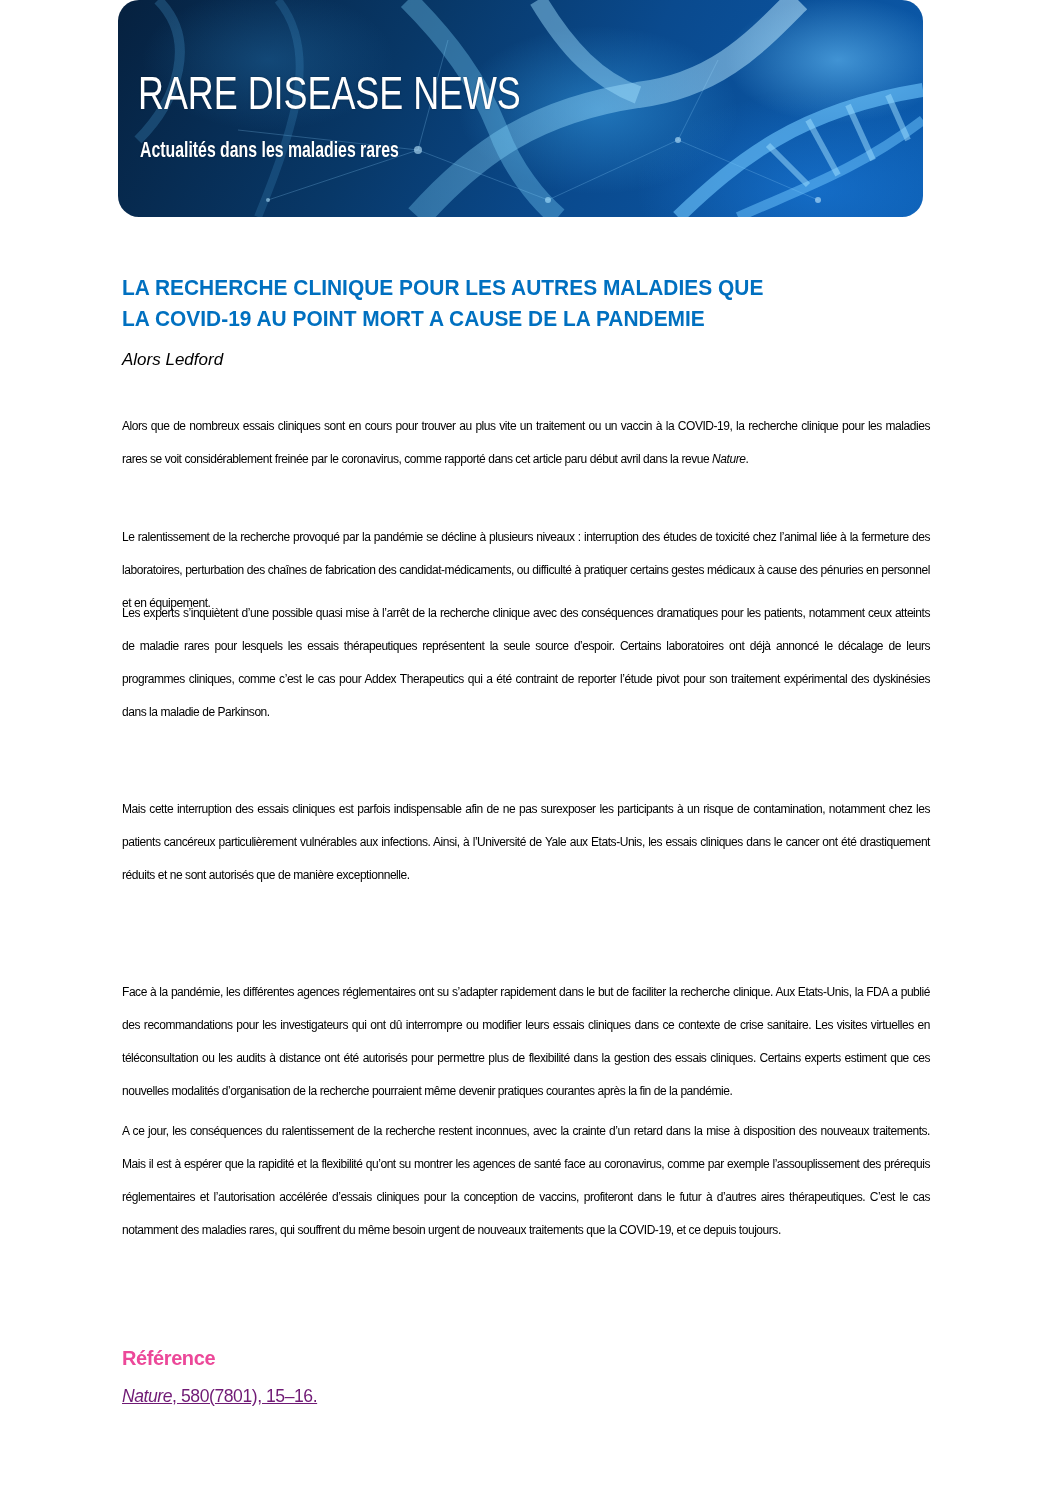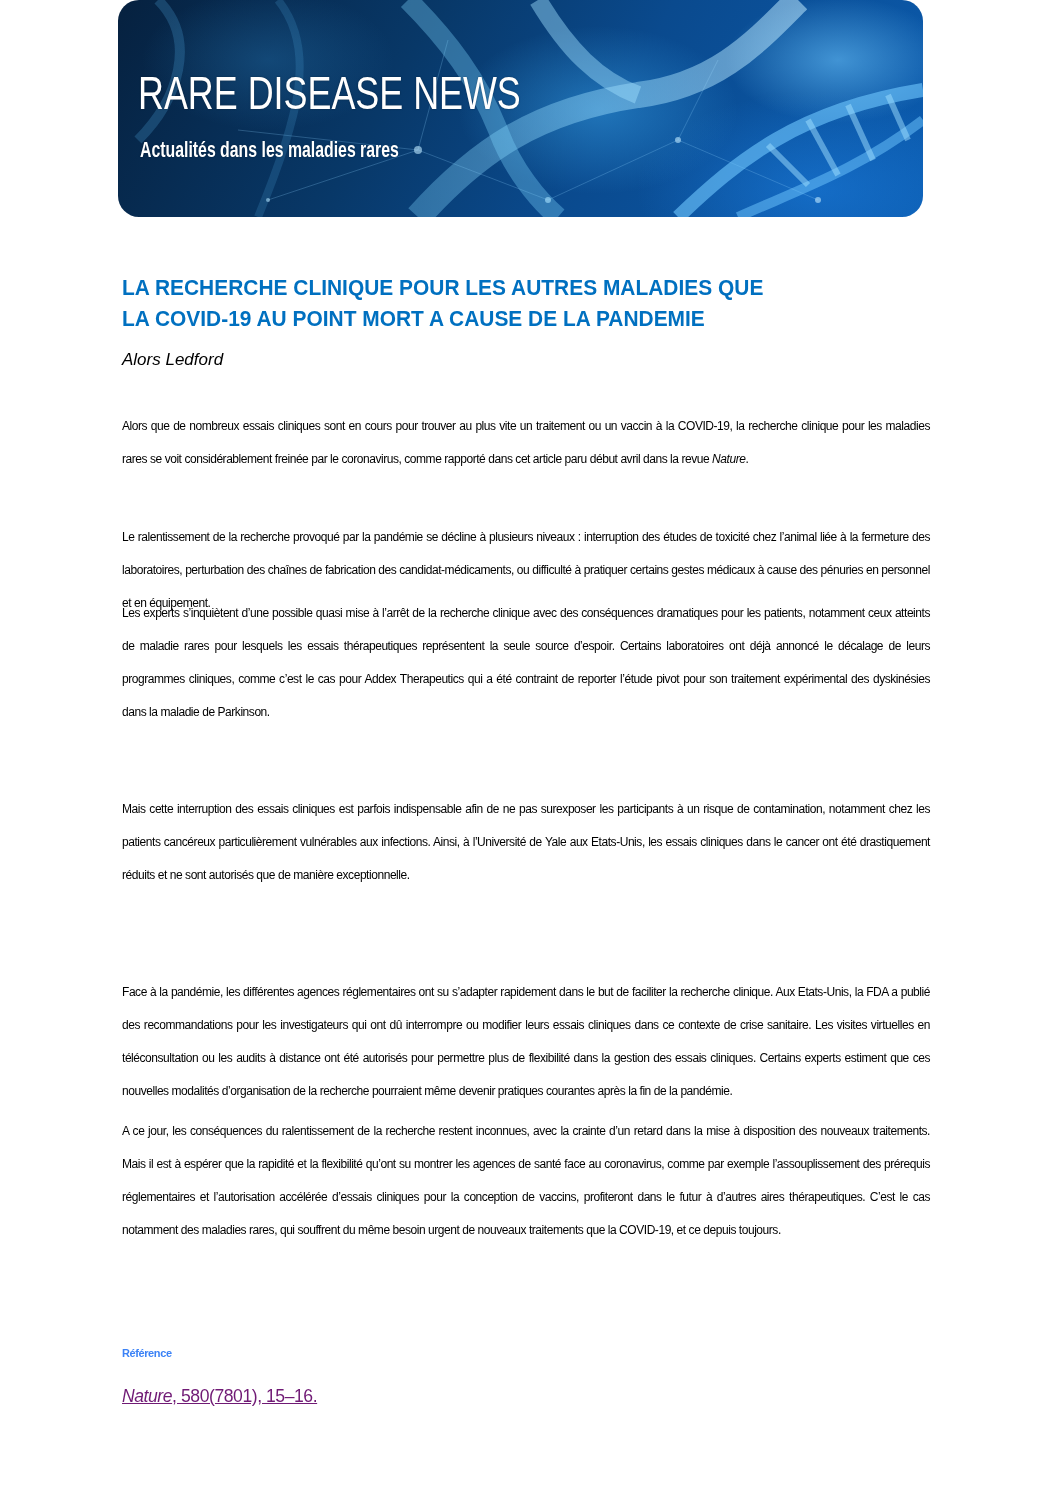--- a/index.html
+++ b/index.html
@@ -46,21 +46,21 @@
     }
     .p1 { top: 410px; }
     .p2 { top: 521px; }
     .p3 { top: 597px; }
     .p4 { top: 793px; }
     .p5 { top: 976px; }
     .p6 { top: 1115px; }
 
     .ref-heading {
       position: absolute; left: 122px; top: 1347px; margin: 0;
-      color: #3b82f6; font-weight: bold; font-size: 11px; letter-spacing: -0.4px;
+      color: #ec4899; font-weight: bold; font-size: 20px; letter-spacing: -0.4px;
     }
     .ref-text {
       position: absolute; left: 122px; top: 1385px; width: 808px; margin: 0;
       font-size: 17.6px; line-height: 22.8px; text-align: justify; letter-spacing: -0.45px;
       text-align-last: left;
     }
     .ref-line1 { display: block; text-align: justify; text-align-last: justify; }
     .ref-link { color: #701a75; text-decoration: underline; }
   </style>
 </head>

